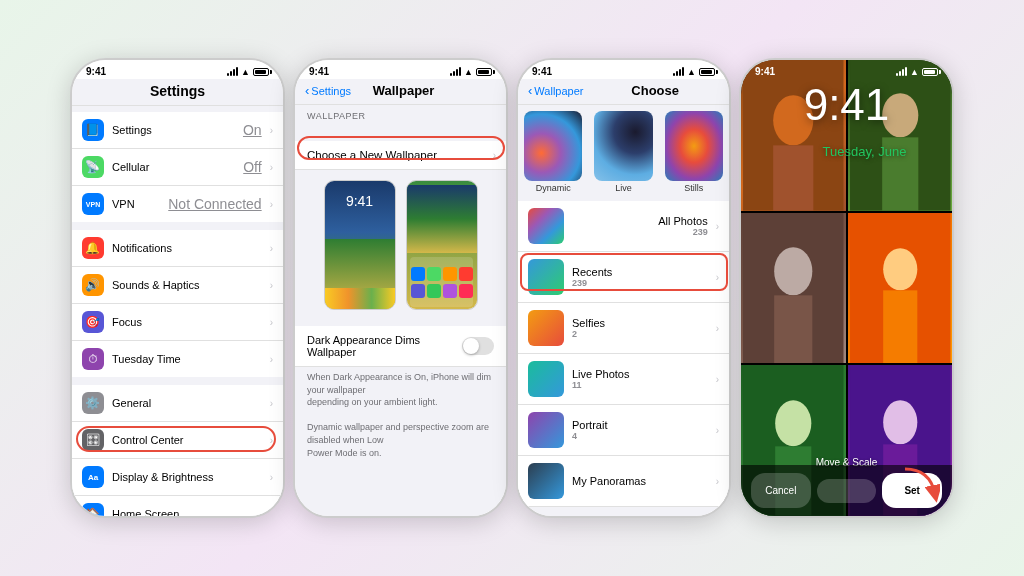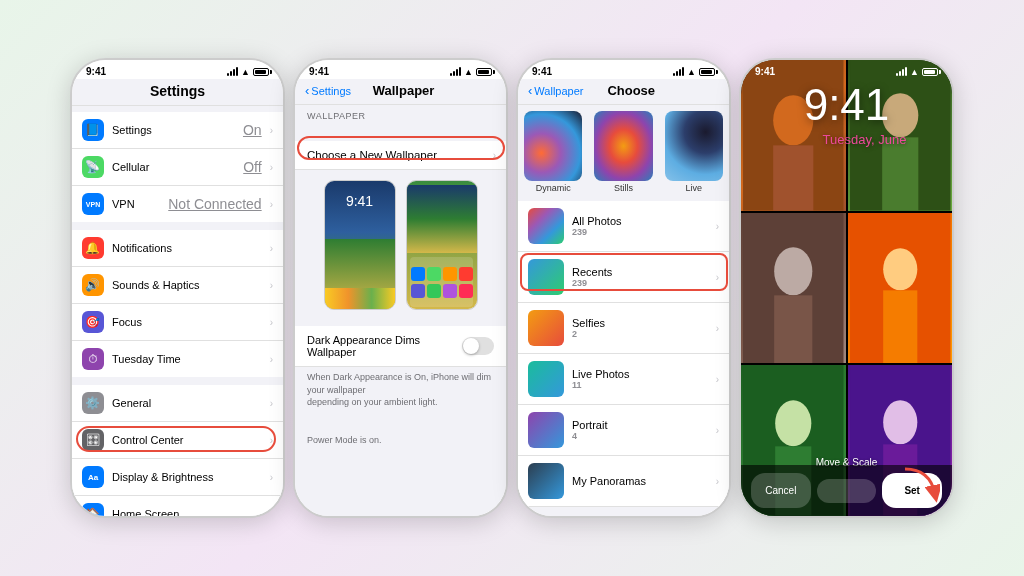--- a/index.html
+++ b/index.html
@@ -260,24 +260,24 @@
       top: 20px;
       left: 0; right: 0;
       text-align: center;
       color: #fff;
       font-size: 44px;
       font-weight: 200;
       text-shadow: 0 2px 8px rgba(0,0,0,0.5);
     }
     .phone4-date-overlay {
       position: absolute;
-      top: 72px;
+      top: 84px;
       left: 0; right: 0;
       text-align: center;
-      color: #ec4899;
+      color: #22c55e;
       font-size: 13px;
       font-weight: 400;
       text-shadow: 0 1px 4px rgba(0,0,0,0.5);
       padding-left: 36px;
     }
     .phone4-bottom-bar {
       position: absolute;
       bottom: 0; left: 0; right: 0;
       background: rgba(0,0,0,0.6);
       display: flex;
@@ -479,21 +479,21 @@
 
         <div class="wallpaper-toggle-row">
           <span class="toggle-label">Dark Appearance Dims Wallpaper</span>
           <div class="toggle">
               <div class="toggle-knob"></div>
             </div>
         </div>
         <div class="wallpaper-desc">
           <span>When Dark Appearance is On, iPhone will dim your wallpaper</span><br>
           <span>depending on your ambient light.</span><br><br>
-          <br>
+          <span>Dynamic wallpaper and perspective zoom are disabled when Low</span><br>
           <span>Power Mode is on.</span>
         </div>
       </div>
     </div>
 
     <div class="circle-highlight" style="left:4px;top:78px;width:208px;height:24px;border-radius:12px;"></div>
   </div>
 
   <div class="phone-wrapper">
     <div class="phone phone-3">
@@ -512,43 +512,43 @@
               <div class="battery-fill"></div>
             </div>
         </div>
       </div>
 
       <div class="nav-bar" style="background:#f2f2f7;">
         <span class="nav-back">
           <span class="nav-back-arrow">‹</span>
           <span>Wallpaper</span>
         </span>
-        <span style="font-size:13px;font-weight:700;flex:1;text-align:center;margin-right:40px;">Choose</span>
+        <span style="font-size:13px;font-weight:700;flex:1;text-align:right;margin-right:40px;">Choose</span>
       </div>
 
       <div class="choose-content">
 
         <div class="wallpaper-grid">
           <div>
             <div class="wallpaper-thumb" style="background:radial-gradient(circle at 30% 60%,#ff6b35,#9b59b6,#3498db,#1a1a2e);"></div>
             <div class="thumb-label">Dynamic</div>
           </div>
           <div>
+            <div class="wallpaper-thumb" style="background:radial-gradient(circle at 70% 30%,#1a1a2e,#2c3e6b,#5dade2,#85c1e9);"></div>
+            <div class="thumb-label">Live</div>
+          </div>
+          <div>
             <div class="wallpaper-thumb" style="background:radial-gradient(ellipse at 50% 50%,#f39c12,#e74c3c,#8e44ad,#2980b9);"></div>
             <div class="thumb-label">Stills</div>
           </div>
-          <div>
-            <div class="wallpaper-thumb" style="background:radial-gradient(circle at 70% 30%,#1a1a2e,#2c3e6b,#5dade2,#85c1e9);"></div>
-            <div class="thumb-label">Live</div>
-          </div>
         </div>
 
         <div style="background:#fff;margin:0 0 1px;">
 
-          <div class="photo-row" style="background:#fff;position:relative;">
+          <div class="photo-row" style="background:#fff;position:relative;text-align:right;">
             <div class="photo-thumb" style="background:linear-gradient(135deg,#e74c3c,#9b59b6,#3498db,#2ecc71);"></div>
             <div class="photo-info">
               <div class="photo-title">All Photos</div>
               <div class="photo-count">239</div>
             </div>
             <span class="chevron">›</span>
           </div>
           <div class="photo-row">
             <div class="photo-thumb" style="background:linear-gradient(135deg,#3498db,#2ecc71);"></div>
             <div class="photo-info">

